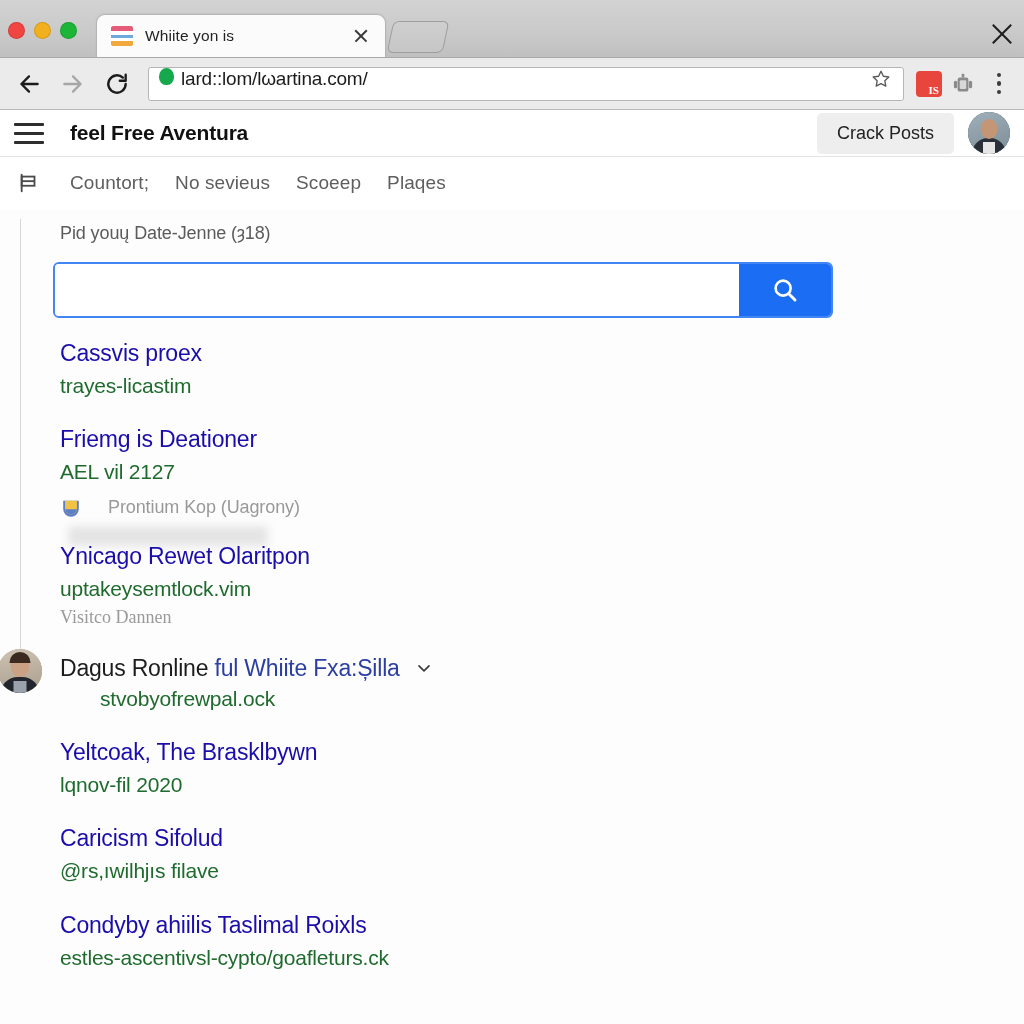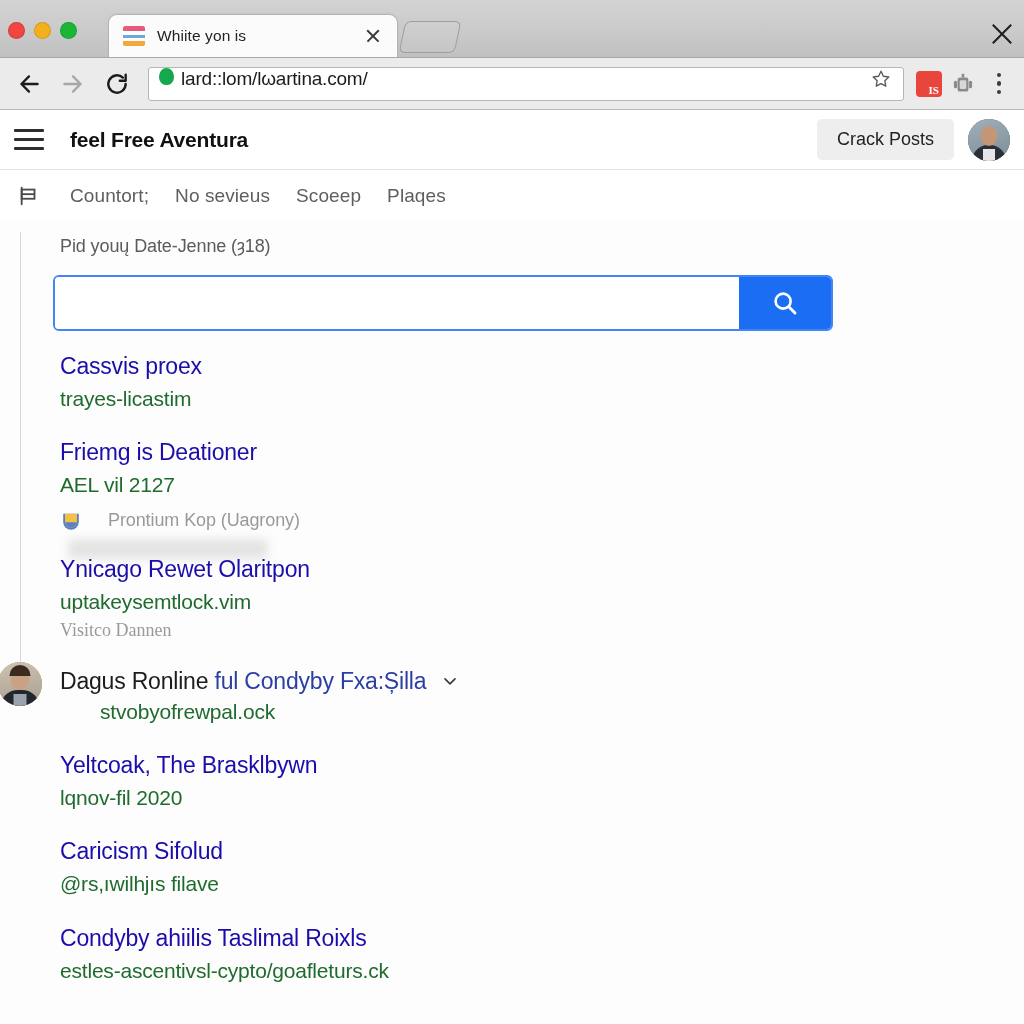--- a/index.html
+++ b/index.html
@@ -20,21 +20,21 @@
     background: linear-gradient(to bottom, #d3d3d3 0%, #c9c9c9 60%, #c0c0c0 100%);
     border-bottom: 1px solid #a8a8a8;
     display: flex; align-items: flex-end;
   }
   .traffic { position:absolute; left:8px; top:22px; display:flex; gap:9px; }
   .light { width:17px; height:17px; border-radius:50%; }
   .light.red   { background:#f04541; box-shadow: inset 0 0 0 1px rgba(0,0,0,.12); }
   .light.amber { background:#f2b01e; box-shadow: inset 0 0 0 1px rgba(0,0,0,.12); }
   .light.green { background:#1bb538; box-shadow: inset 0 0 0 1px rgba(0,0,0,.12); }
 
-  .tabstrip { position:absolute; left:108px; bottom:0; display:flex; align-items:flex-end; }
+  .tabstrip { position:absolute; left:96px; bottom:0; display:flex; align-items:flex-end; }
   .tab {
     position:relative;
     width: 290px; height: 43px;
     background:#fbfbfb;
     border:1px solid #b4b4b4; border-bottom:none;
     border-radius: 9px 9px 0 0;
     display:flex; align-items:center; padding: 0 14px;
     box-shadow: 0 -1px 2px rgba(0,0,0,.05);
   }
   .favicon {
@@ -100,21 +100,21 @@
     display:flex; align-items:flex-end; justify-content:flex-end; cursor:pointer;
     position:relative;
   }
   .ext-red span { font-size:11px; color:#fff; font-weight:bold; padding:0 3px 1px 0; font-family:Liberation Serif, serif; }
   .ext-robot { width:30px; height:30px; display:flex; align-items:center; justify-content:center; cursor:pointer; }
   .kebab { width:30px; height:36px; display:flex; flex-direction:column; align-items:center; justify-content:center; gap:4px; cursor:pointer; }
   .kebab i { width:4.5px; height:4.5px; border-radius:50%; background:#3c3c3c; display:block; }
 
   
   .appheader {
-    height:60px; background:#ffffff; border-bottom:1px solid #e3e3e3;
+    height:47px; background:#ffffff; border-bottom:1px solid #e3e3e3;
     display:flex; align-items:center; padding:0 14px;
   }
   .hamburger { width:34px; height:34px; display:flex; flex-direction:column; justify-content:center; gap:6px; cursor:pointer; flex:none; }
   .hamburger i { display:block; height:3px; background:#2e2e2e; border-radius:1px; width:30px; }
   .apptitle { margin-left:22px; font-size:21px; font-weight:bold; color:#111; letter-spacing:-.2px; }
   .hdr-spacer { flex:1; }
   .crackbtn {
     background:#eeeeee; border:none; border-radius:5px;
     padding:10px 20px; font-size:18px; color:#232323;
     font-family:"Liberation Sans", sans-serif; cursor:pointer;
@@ -365,21 +365,21 @@
         <div class="person-avatar">
           <span class="bg"></span>
             <span class="torso"></span>
             <span class="tee"></span>
           <span class="head"></span>
             <span class="hair"></span>
         </div>
         <div class="person-title">
           <span>Dagus Ronline</span>
           <span>&nbsp;</span>
-          <span class="hi">ful Condyby Fxa:Șilla</span>
+          <span class="hi">ful Whiite Fxa:Șilla</span>
           <span class="chev">
             <svg width="20" height="20" viewBox="0 0 24 24" aria-hidden="true">
               <path d="M6 9.5l6 6 6-6" fill="none" stroke="#3b3b3b" stroke-width="2" stroke-linecap="round" stroke-linejoin="round"></path>
             </svg>
           </span>
         </div>
         <div class="r-url" style="padding-left:60px;margin-left:40px;">stvobyofrewpal.ock</div>
       </div>
 
       <div class="result">

